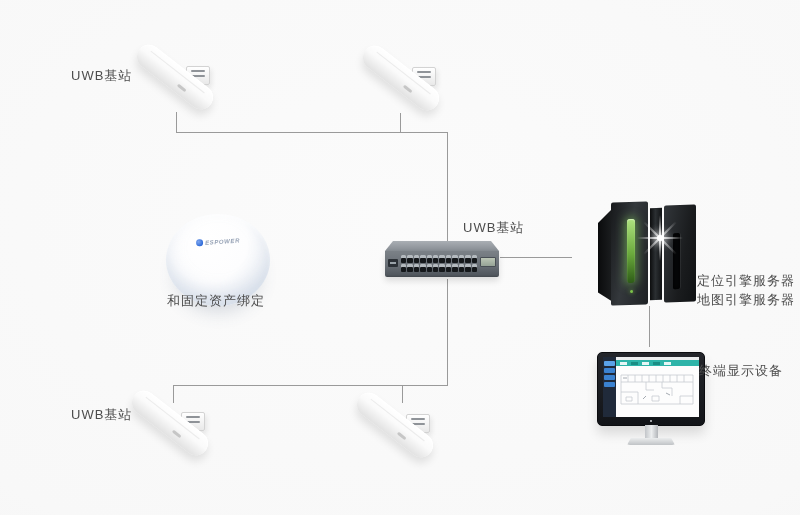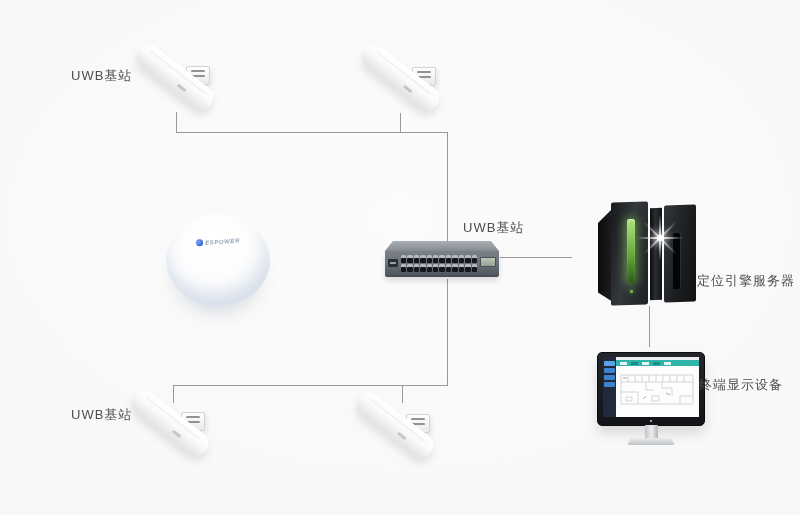--- a/index.html
+++ b/index.html
@@ -248,16 +248,18 @@
     </div>
     <div class="mon-neck"></div>
     <div class="mon-base"></div>
   </div>
 
   <div class="lbl" style="left:71px;top:67px;">UWB基站</div>
   <div class="lbl" style="left:71px;top:406px;">UWB基站</div>
   <div class="lbl" style="left:463px;top:219px;">UWB基站</div>
   <div class="lbl two" style="left:697px;top:239px;margin-top:32px;">
     <div>定位引擎服务器</div>
-  </div>
-  <div class="lbl" style="left:699px;top:376px;">终端显示设备</div>
+    <div>地图引擎服务器</div>
+  </div>
+  <div class="lbl" style="left:699px;top:362px;">终端显示设备</div>
+  <div class="lbl" style="left:167px;top:292px;">和固定资产绑定</div>
 
 </div>
 
 </body></html>

